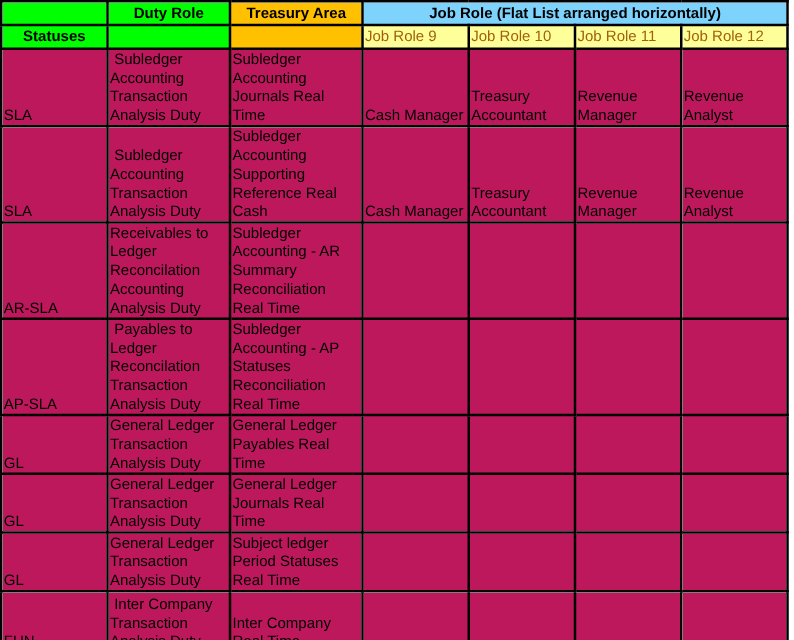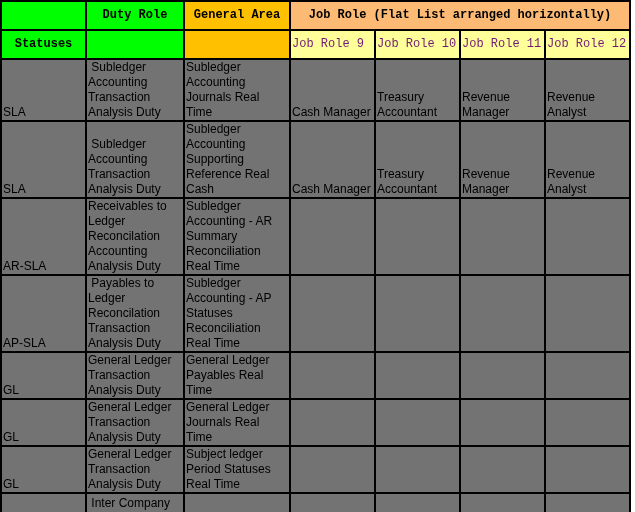--- a/index.html
+++ b/index.html
@@ -22,44 +22,44 @@
     font-size: 12px;
     line-height: 15px;
     overflow: hidden;
   }
   
   td {
     vertical-align: bottom;
     text-align: left;
     padding: 0 1px;
     color: #000000;
-    background: #737373;
+    background: #be185d;
     white-space: pre-wrap;
     word-wrap: break-word;
   }
   
   th {
     font-weight: bold;
     text-align: center;
     vertical-align: middle;
     padding: 0 1px;
     color: #000000;
     white-space: nowrap;
   }
   th.green  { background: #00FF00; }
   th.orange { background: #FFC000; }
-  th.yellow { background: #fdba74; }
+  th.yellow { background: #7dd3fc; }
   th.jr {
     background: #FFFF99;
-    color: #701a75;
+    color: #a16207;
     font-weight: normal;
     text-align: left;
     white-space: nowrap;
   }
-  thead tr { height: 29px; font-family: Liberation Mono, monospace; }
+  thead tr { height: 19px; }
   tbody tr:nth-child(1) { height: 62px; }
   tbody tr:nth-child(2) { height: 75px; }
   tbody tr:nth-child(3) { height: 75px; }
   tbody tr:nth-child(4) { height: 75px; }
   tbody tr:nth-child(5) { height: 45px; }
   tbody tr:nth-child(6) { height: 46px; }
   tbody tr:nth-child(7) { height: 46px; }
   tbody tr:nth-child(8) { height: 49px; }
   col.c-product { width: 85px; }
   col.c-duty    { width: 98px; }
@@ -76,21 +76,21 @@
     <col class="c-subject">
     <col class="c-job">
     <col class="c-job">
     <col class="c-job">
     <col class="c-job">
   </colgroup>
   <thead>
     <tr>
       <th class="green"></th>
       <th class="green">Duty Role</th>
-      <th class="orange">General Area</th>
+      <th class="orange">Treasury Area</th>
       <th class="yellow" colspan="4">Job Role (Flat List arranged horizontally)</th>
     </tr>
     <tr>
       <th class="green">Statuses</th>
       <th class="green"></th>
       <th class="orange"></th>
       <th class="jr">Job Role 9</th>
       <th class="jr">Job Role 10</th>
       <th class="jr">Job Role 11</th>
       <th class="jr">Job Role 12</th>

